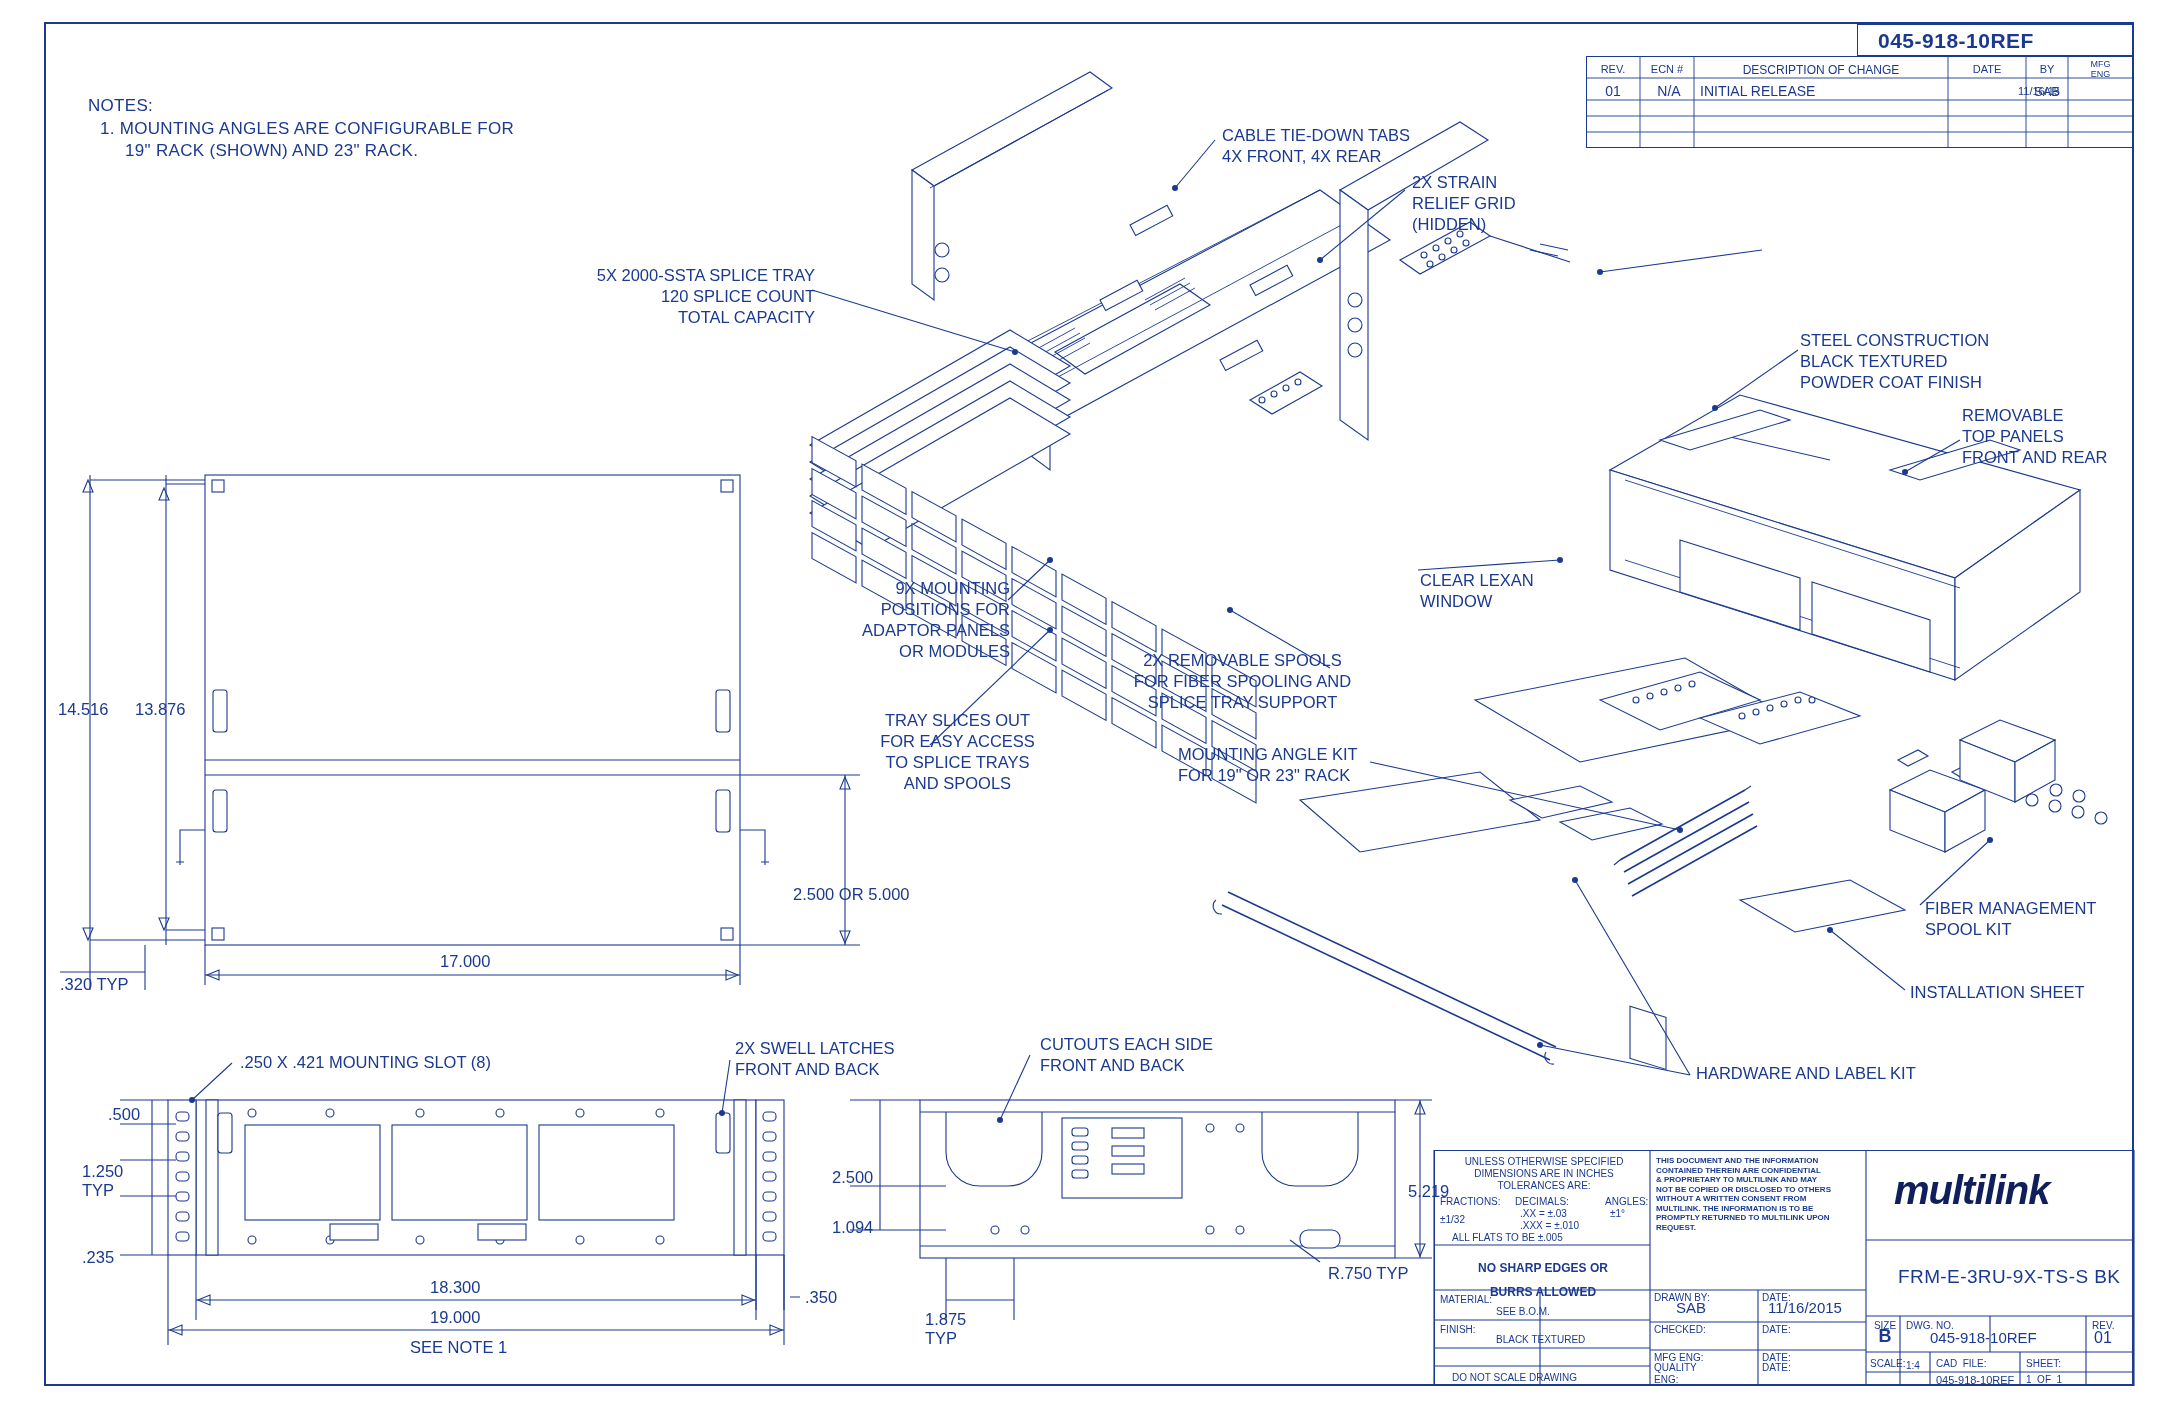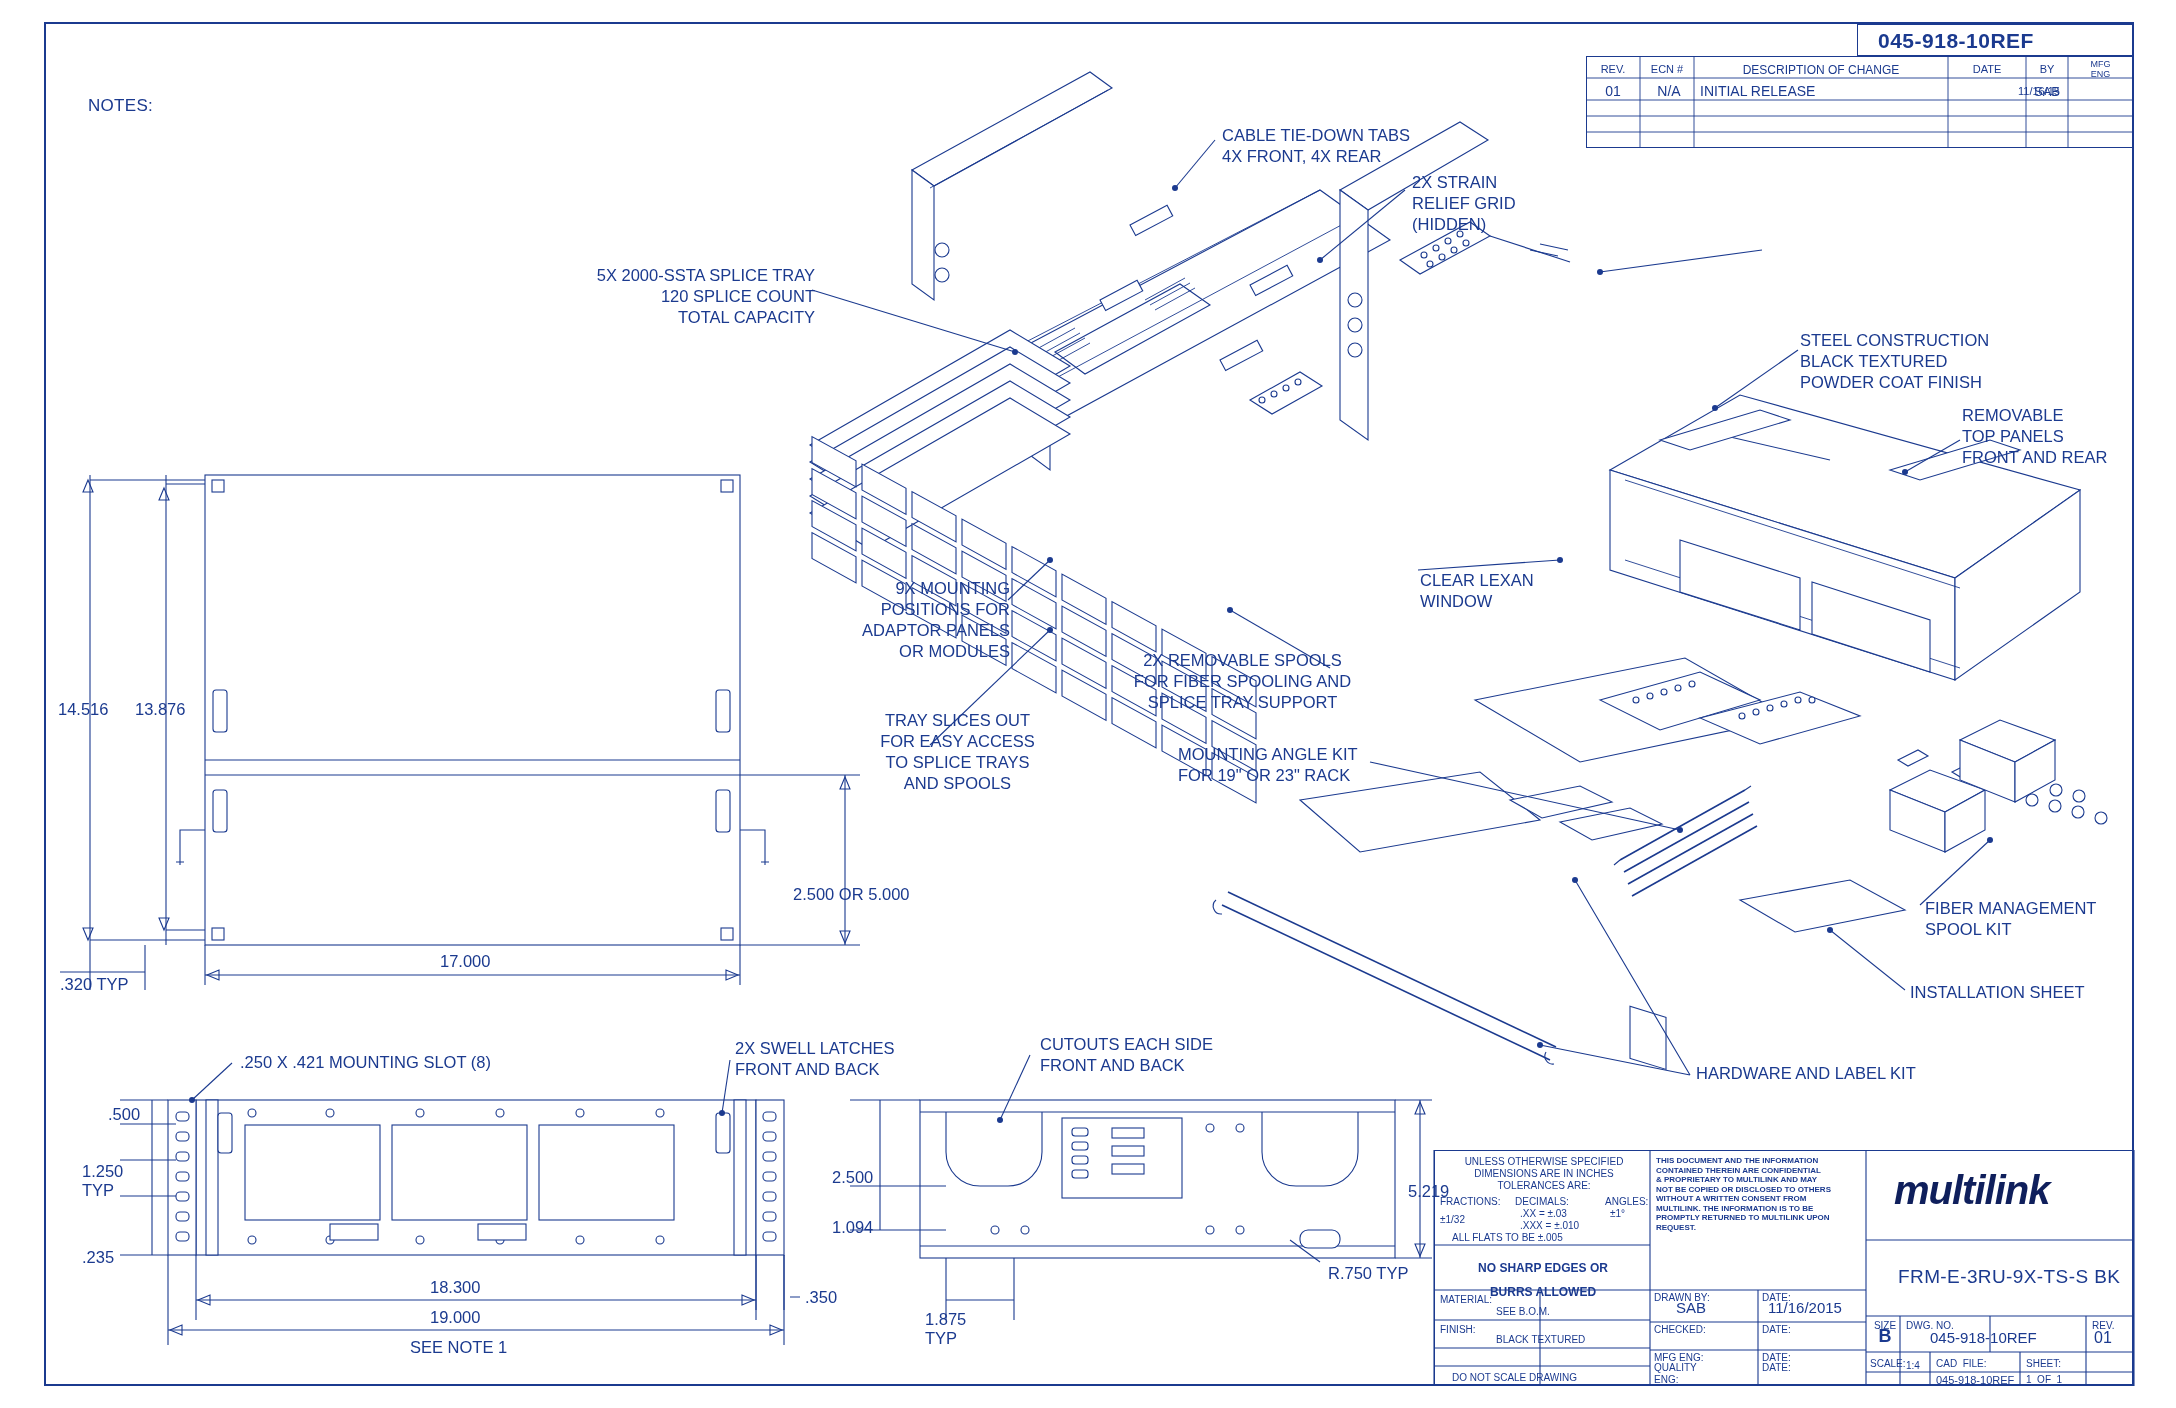--- a/index.html
+++ b/index.html
@@ -25,20 +25,22 @@
   .mlogo{position:absolute;font-size:40px;font-weight:bold;font-style:italic;color:#0f1f5c;letter-spacing:-1px;}
   .partno{position:absolute;font-size:19px;color:#1b3a8f;letter-spacing:.4px;}
 </style>
 </head>
 <body>
 
 <div class="sheet">
   <div class="frame"></div>
 
   <div class="note" style="left:88px;top:95px;">NOTES:</div>
+  <div class="note" style="left:100px;top:118px;">1. MOUNTING ANGLES ARE CONFIGURABLE FOR
+     19" RACK (SHOWN) AND 23" RACK.</div>
 
   <div class="tb" style="left:1857px;top:24px;width:276px;height:32px;"></div>
   <div class="pn" style="left:1878px;top:29px;">045-918-10REF</div>
 
   <div>
     <div class="tb" style="left:1586px;top:56px;width:547px;height:92px;"></div>
     <svg width="2176" height="1408">
 
       <path class="thin" d="M1586 78 H2133 M1586 100 H2133 M1586 116 H2133 M1586 132 H2133"></path>
 

